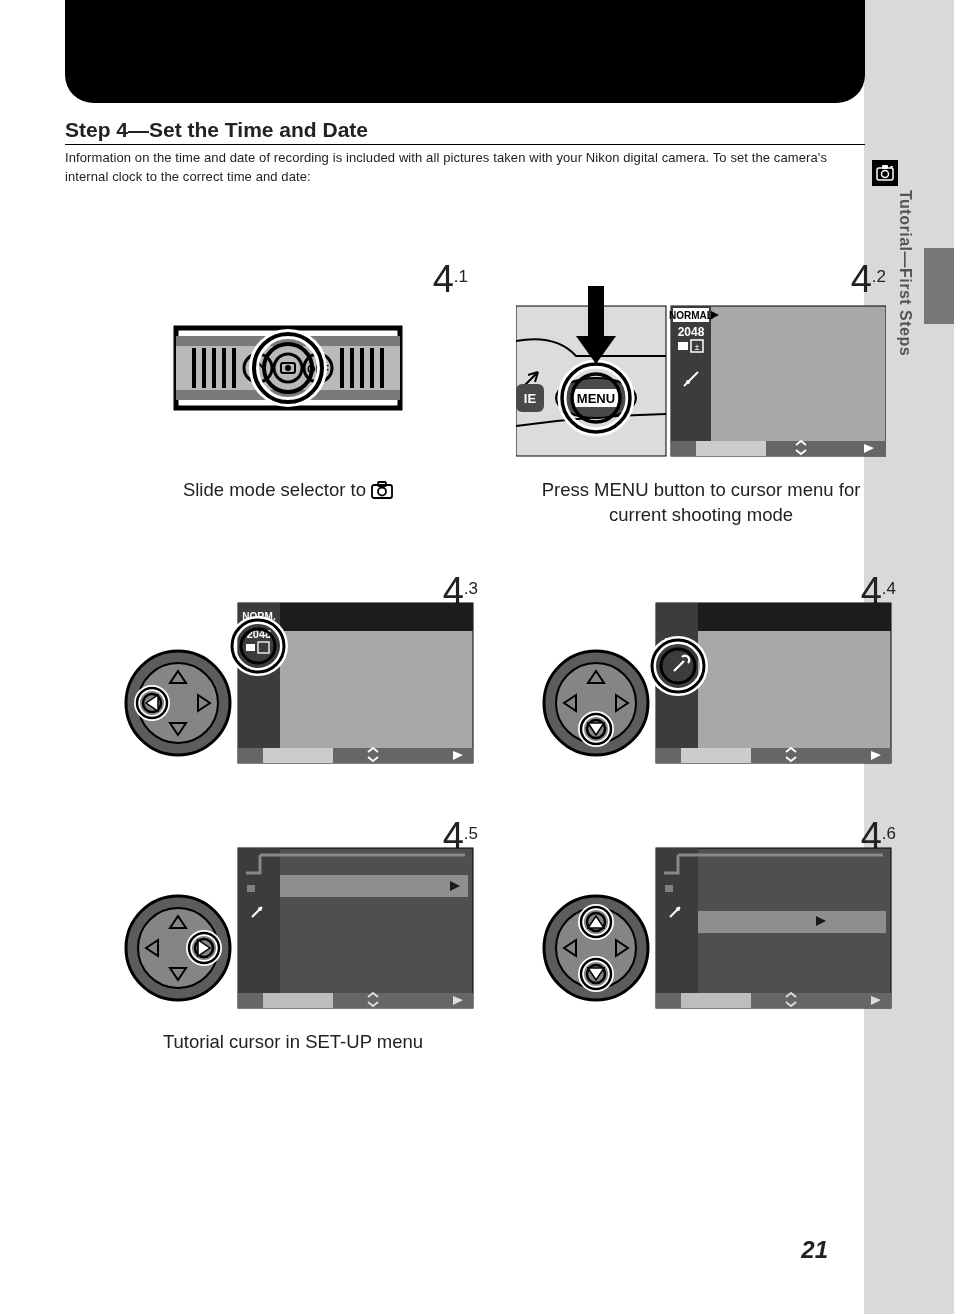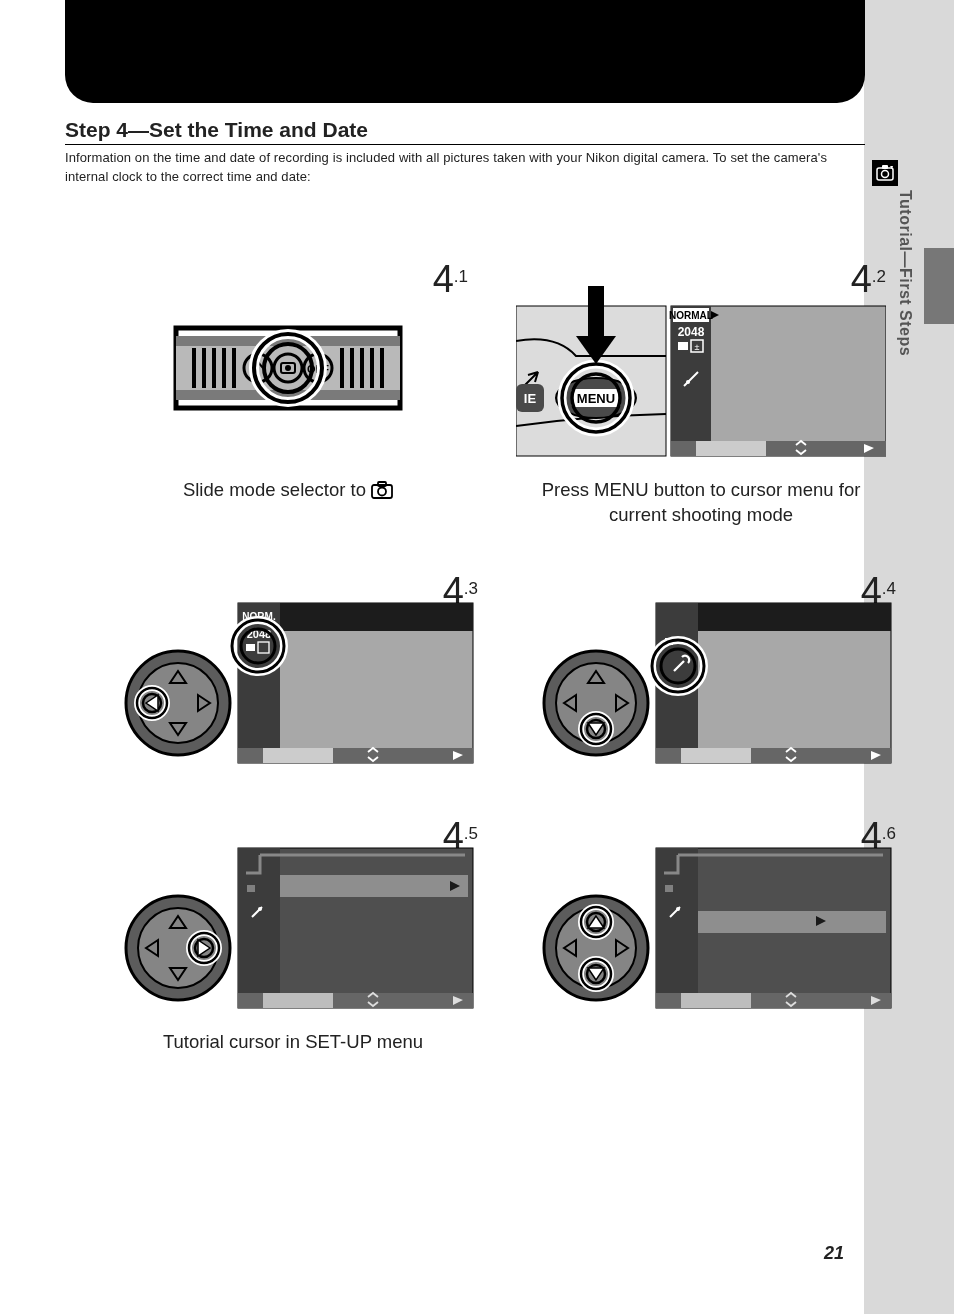--- a/index.html
+++ b/index.html
@@ -100,22 +100,22 @@
     font-size: 18.5px;
     text-align: center;
     align-self: center;
     width: 360px;
     line-height: 1.35;
   }
   .caption b { font-weight: 700; }
   .page-num {
     position: absolute;
     bottom: 50px;
-    right: 110px;
-    font-size: 18px;
+    right: 126px;
+    font-size: 24px;
     font-style: italic;
     font-weight: 700;
   }
   svg { display: block; }
   .inline-icon { display: inline-block; vertical-align: -3px; }
 </style>
 </head>
 <body>
 
 <div class="page-bg-right"></div>

